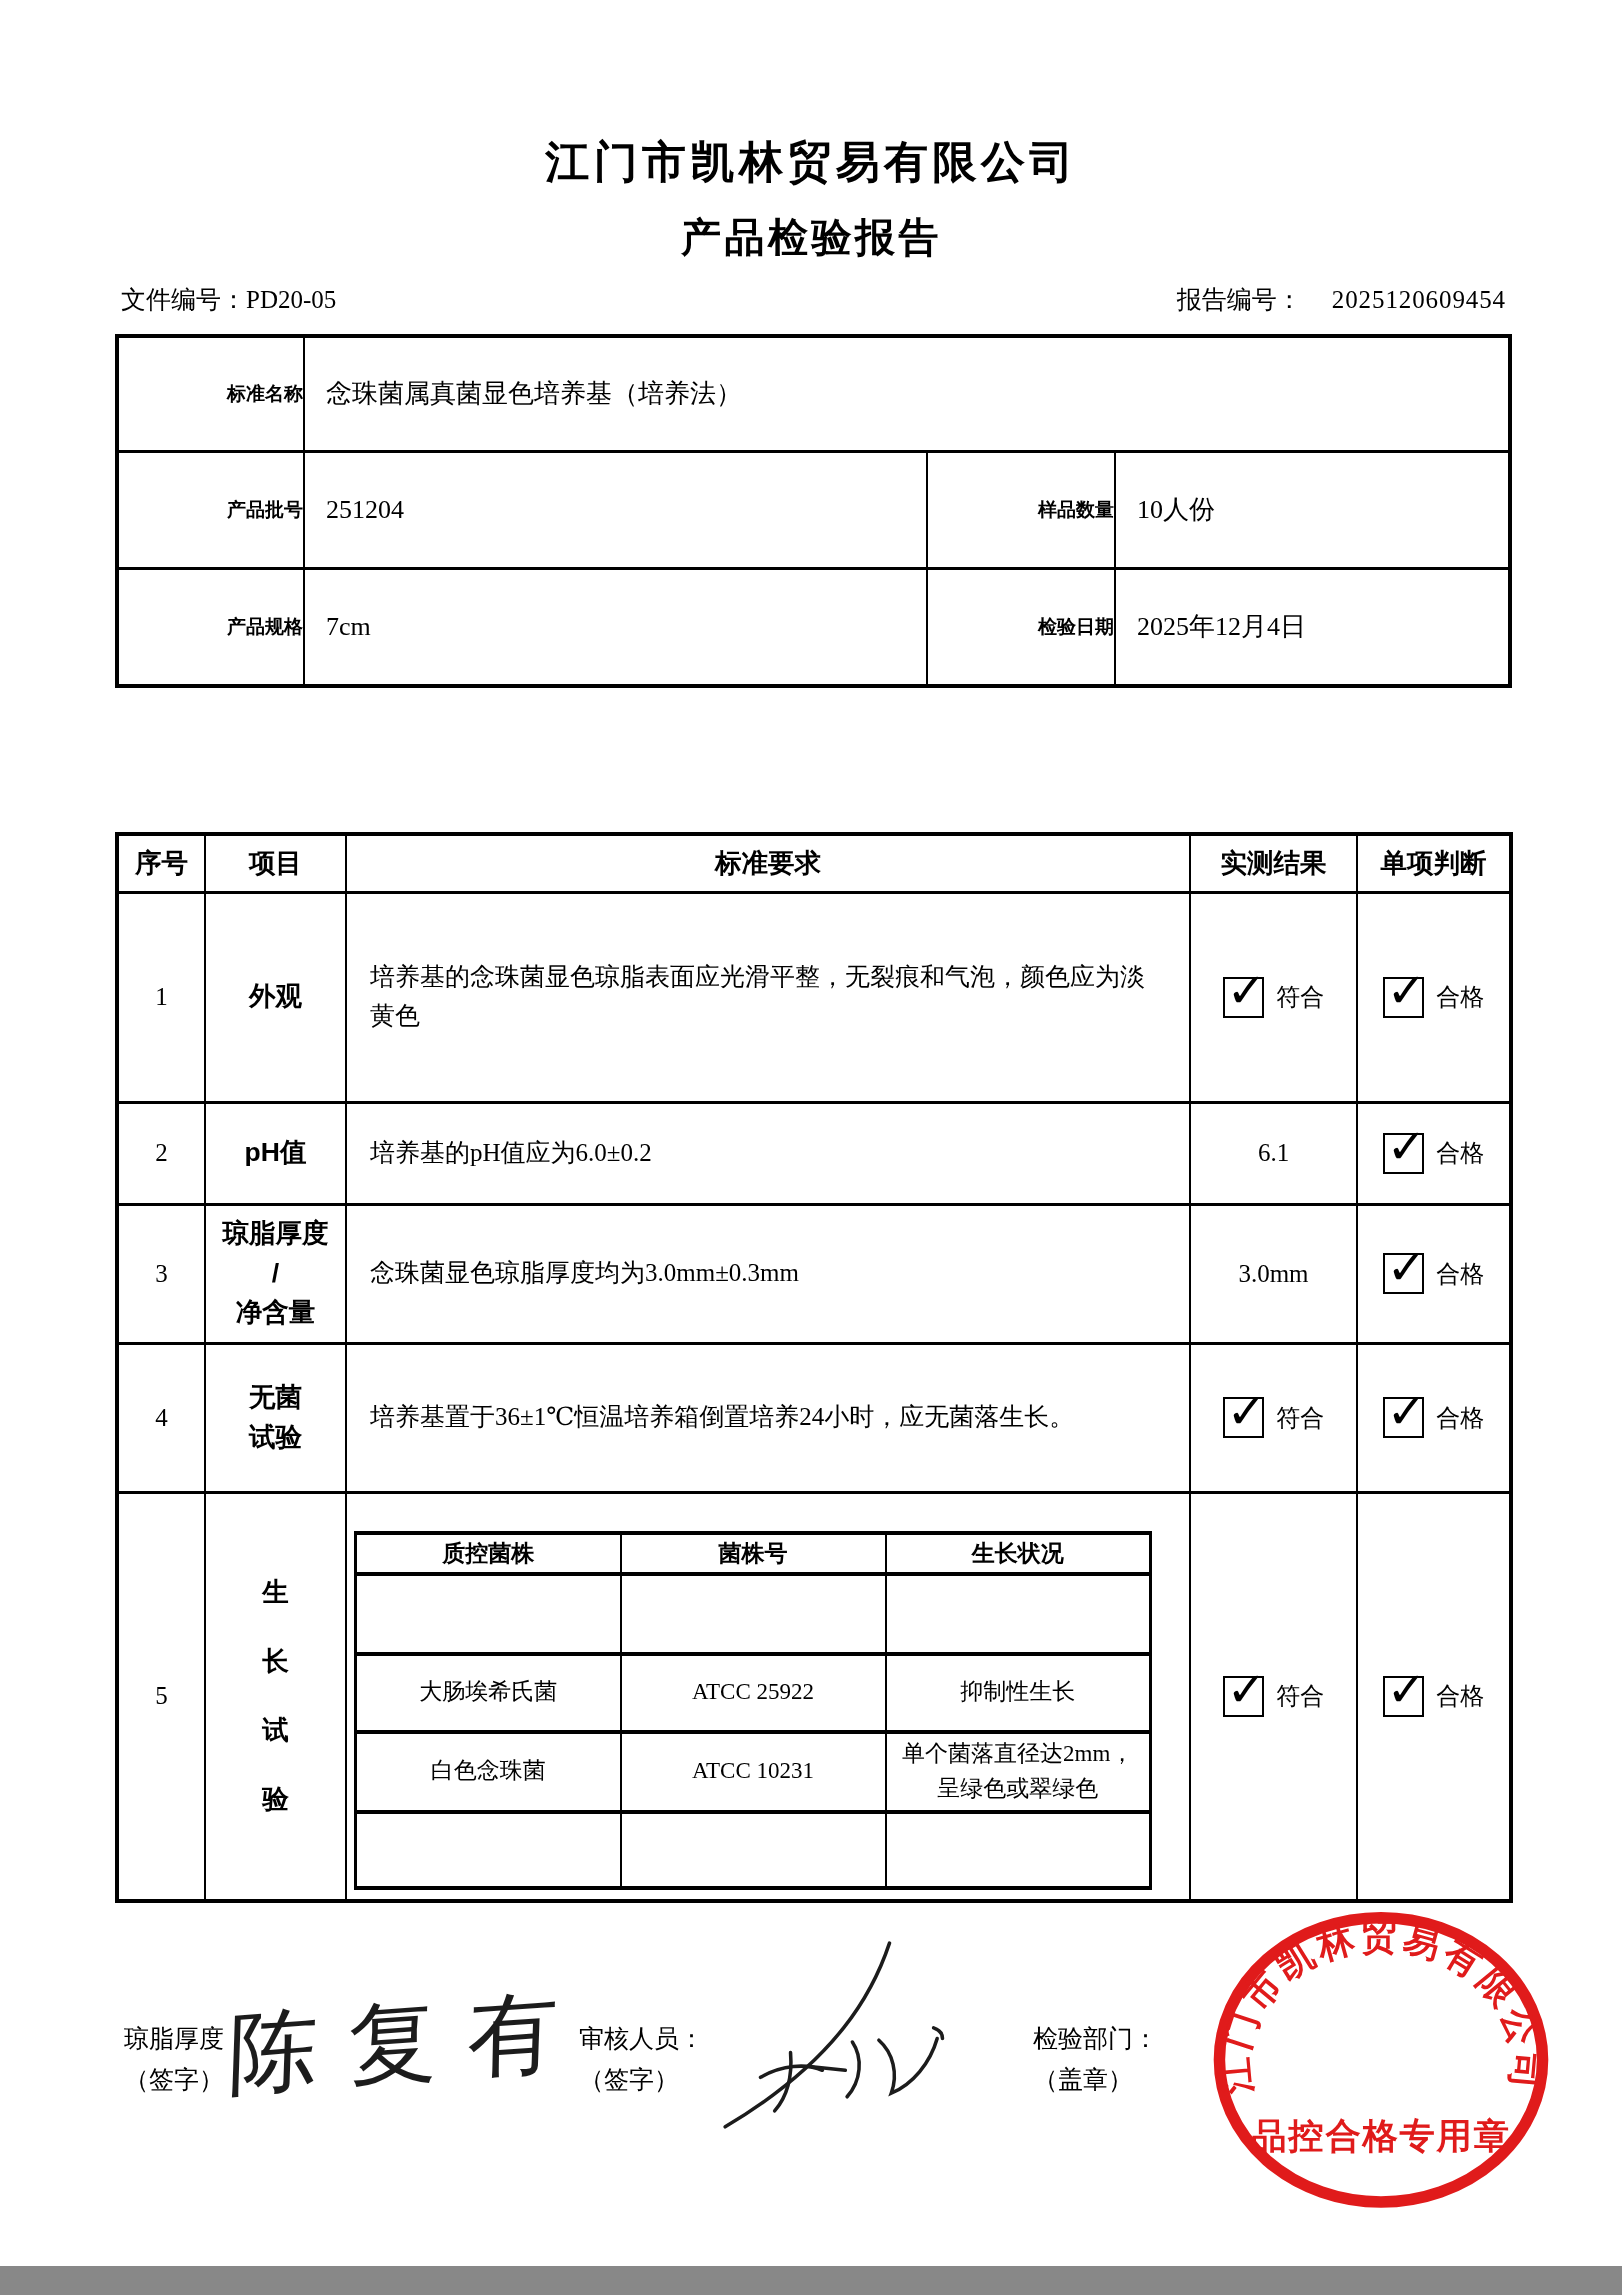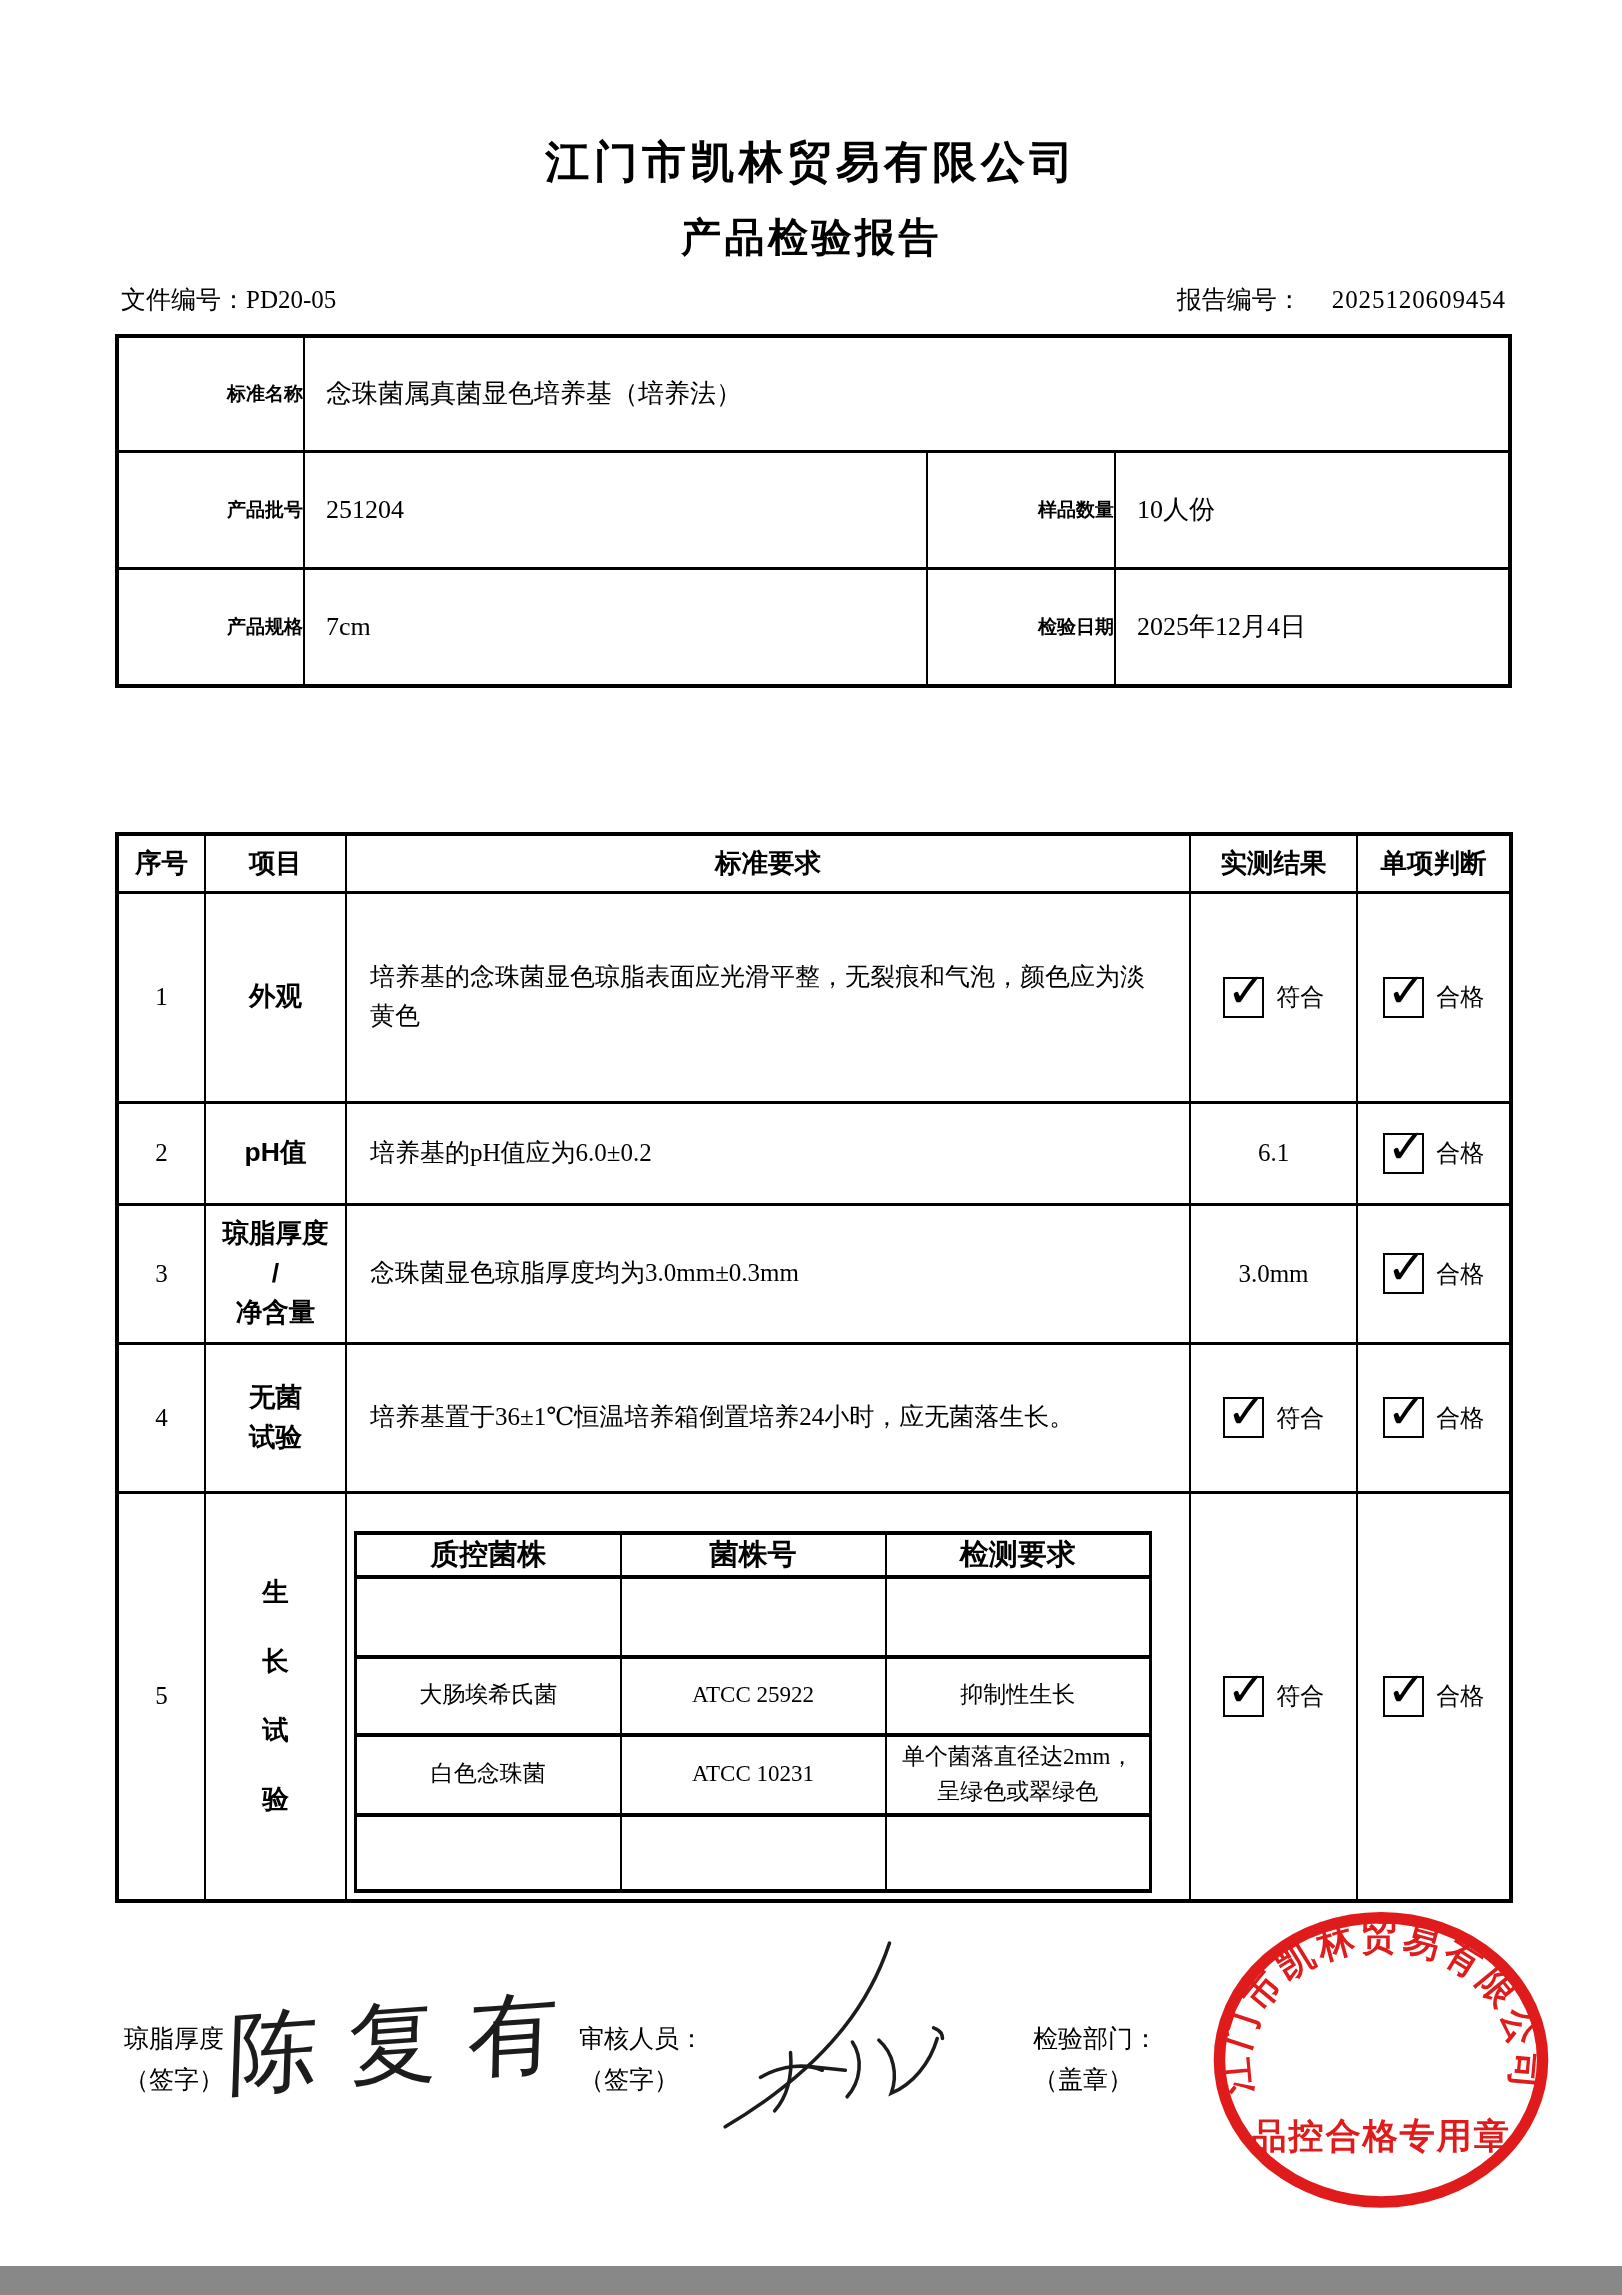--- a/index.html
+++ b/index.html
@@ -48,21 +48,21 @@
     font-family:"DejaVu Sans",sans-serif;color:#000;}
   .cblabel{font-size:24px;}
 
   .optrow{display:flex;align-items:center;gap:16px;padding-left:35px;}
   .optrow .cblabel{margin-right:62px;}
 
   .growth-table{margin:37px 0 0 7px;width:796px;border:3.5px solid #000;}
   .growth-table td,.growth-table th{border:2.7px solid #000;border-top-width:4.4px;border-bottom-width:4.4px;
     text-align:center;vertical-align:middle;padding:0 12.4px;overflow:hidden;}
   .growth-table th{font-family:Liberation Serif, serif;
-    font-weight:bold;font-size:29px;}
+    font-weight:bold;font-size:23px;}
   .growth-table td{font-size:23px;line-height:1.5;}
 
   .footer{position:absolute;left:0;top:1901px;width:1623px;height:394px;}
   .sign-label{position:absolute;font-size:25px;line-height:1.65;}
   .qc-label{left:124px;top:117px;}
   .review-label{left:579px;top:117px;}
   .dept-label{left:1033px;top:117px;}
   .qc-signature{position:absolute;left:228px;top:81px;font-size:90px;
     letter-spacing:30px;transform:rotate(-4deg) skewX(-6deg);color:#1c1c1c;white-space:nowrap;}
   .review-signature{position:absolute;left:679px;top:35px;}
@@ -205,21 +205,21 @@
         <table class="growth-table">
           <colgroup>
                 <col style="width:265px">
                 <col style="width:265px">
                 <col style="width:265px">
               </colgroup>
           <tbody>
                 <tr style="height:41px">
             <th>质控菌株</th>
             <th>菌株号</th>
-            <th>检测要求</th>
+            <th>生长状况</th>
           </tr>
           <tr style="height:80px">
             <td></td>
             <td></td>
             <td></td>
           </tr>
           <tr style="height:78px">
             <td>大肠埃希氏菌</td>
             <td>ATCC 25922</td>
             <td>抑制性生长</td>

